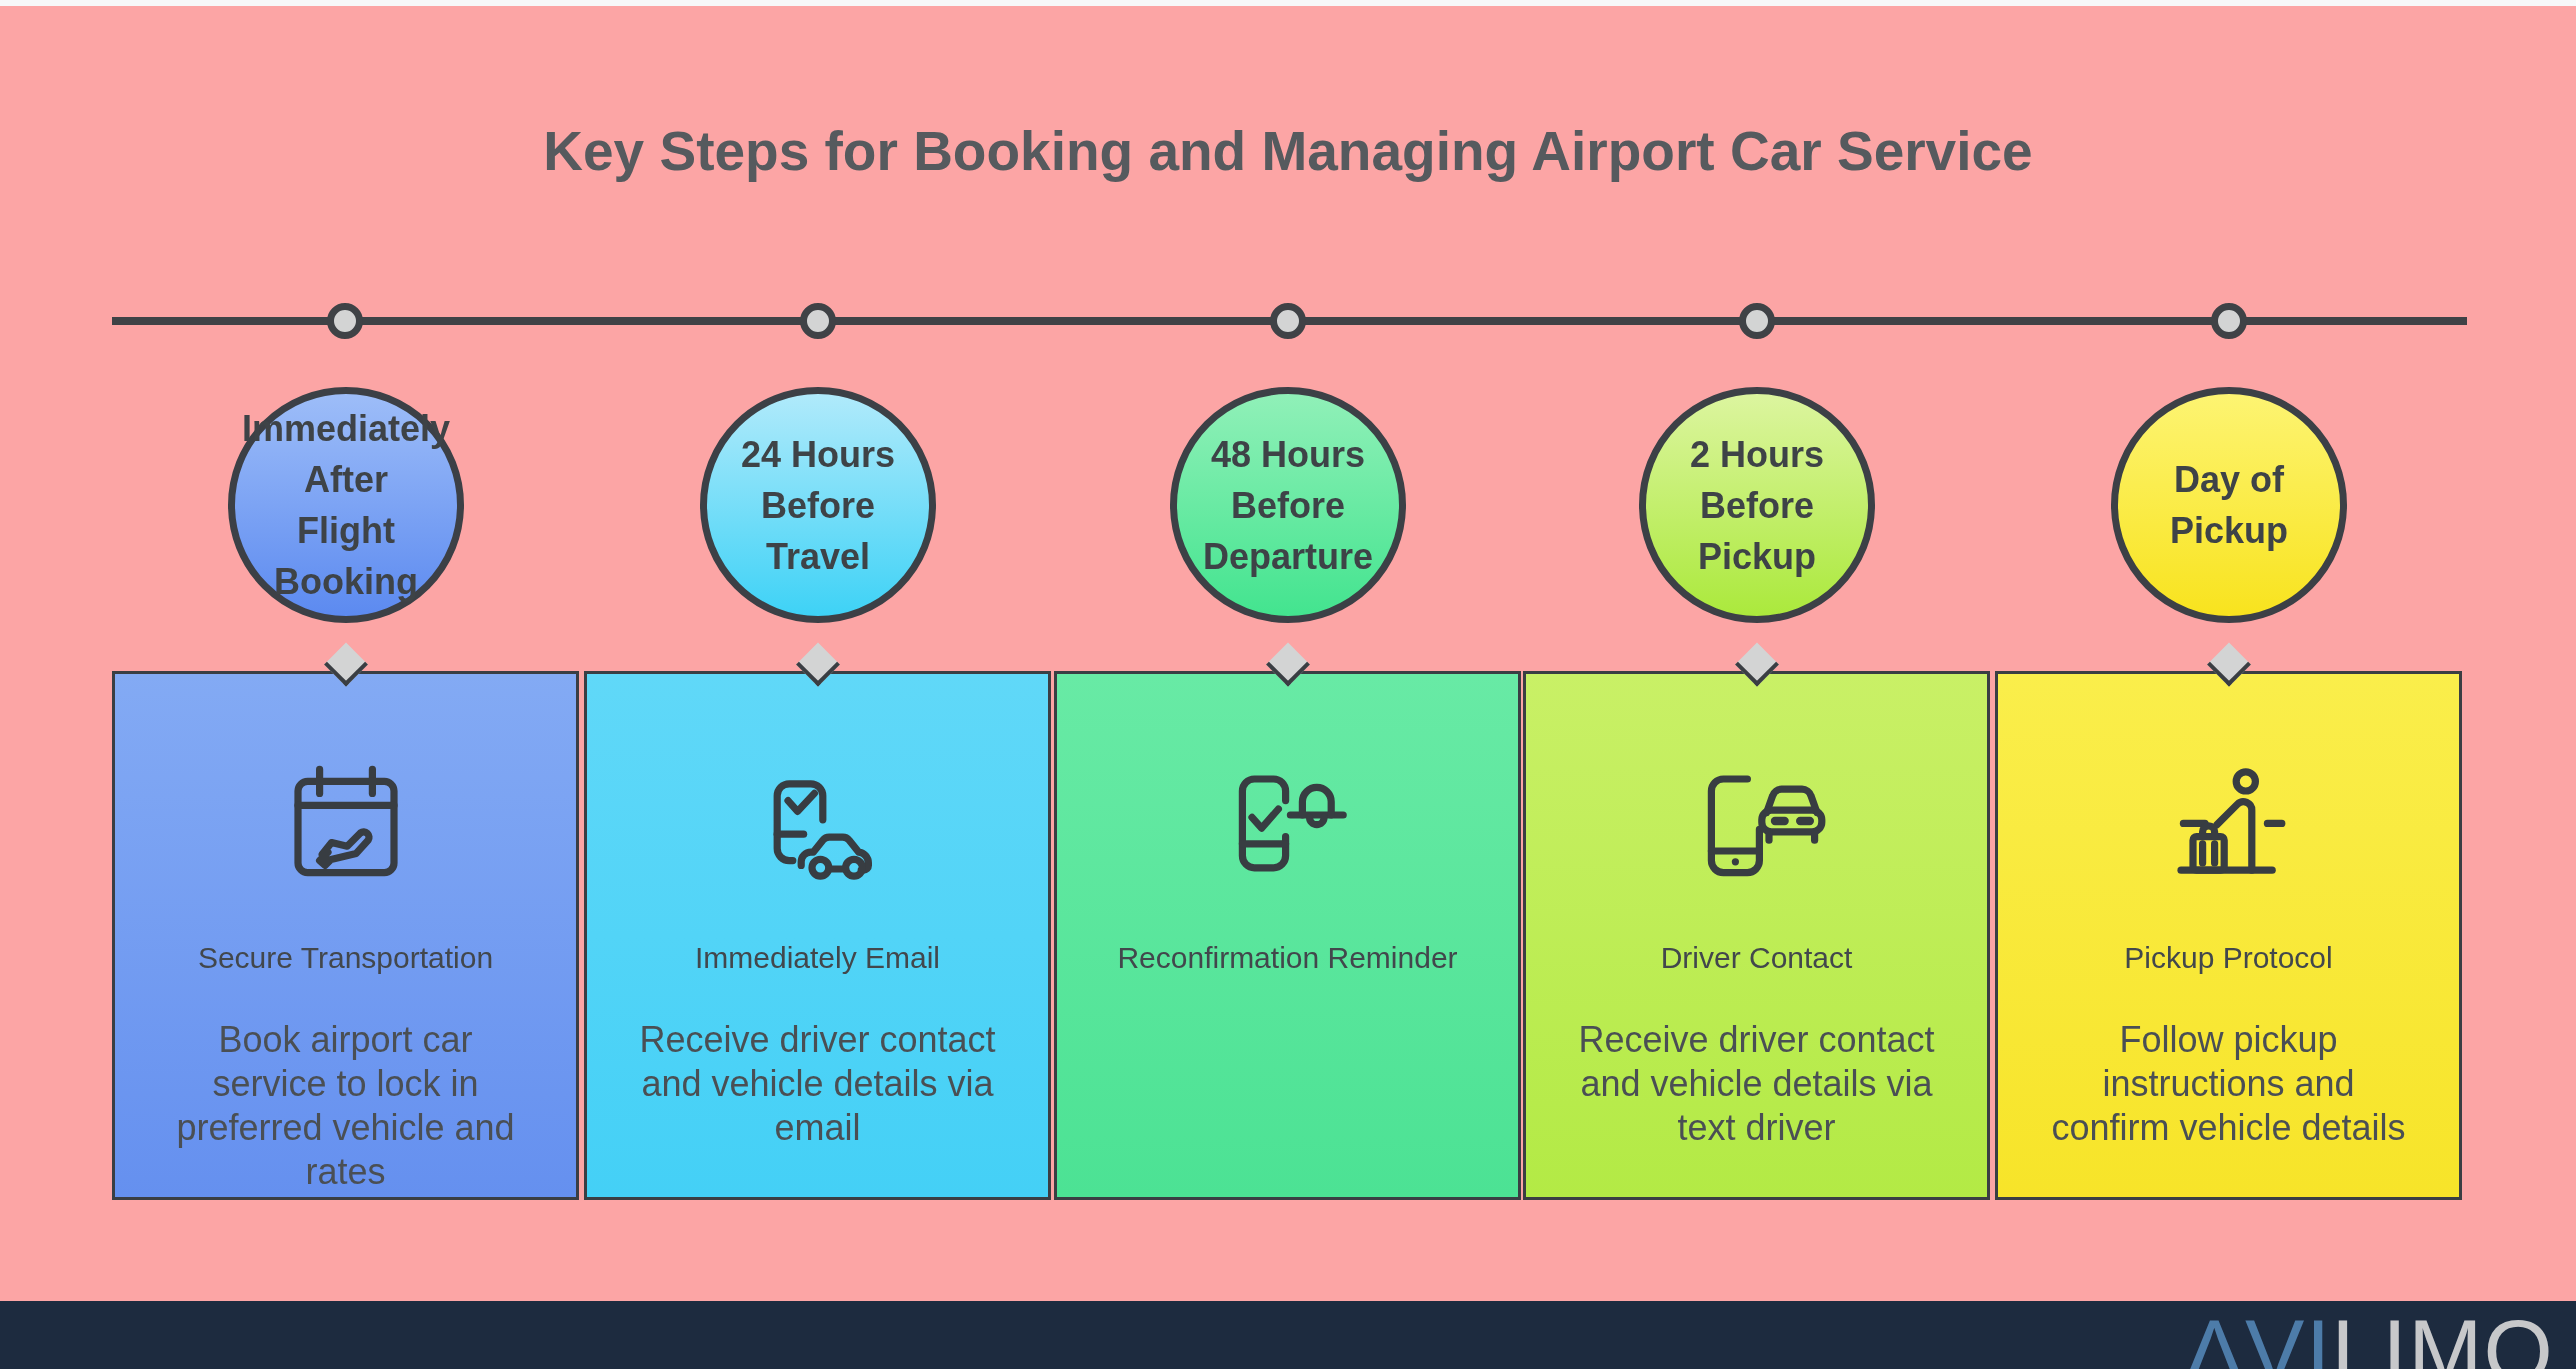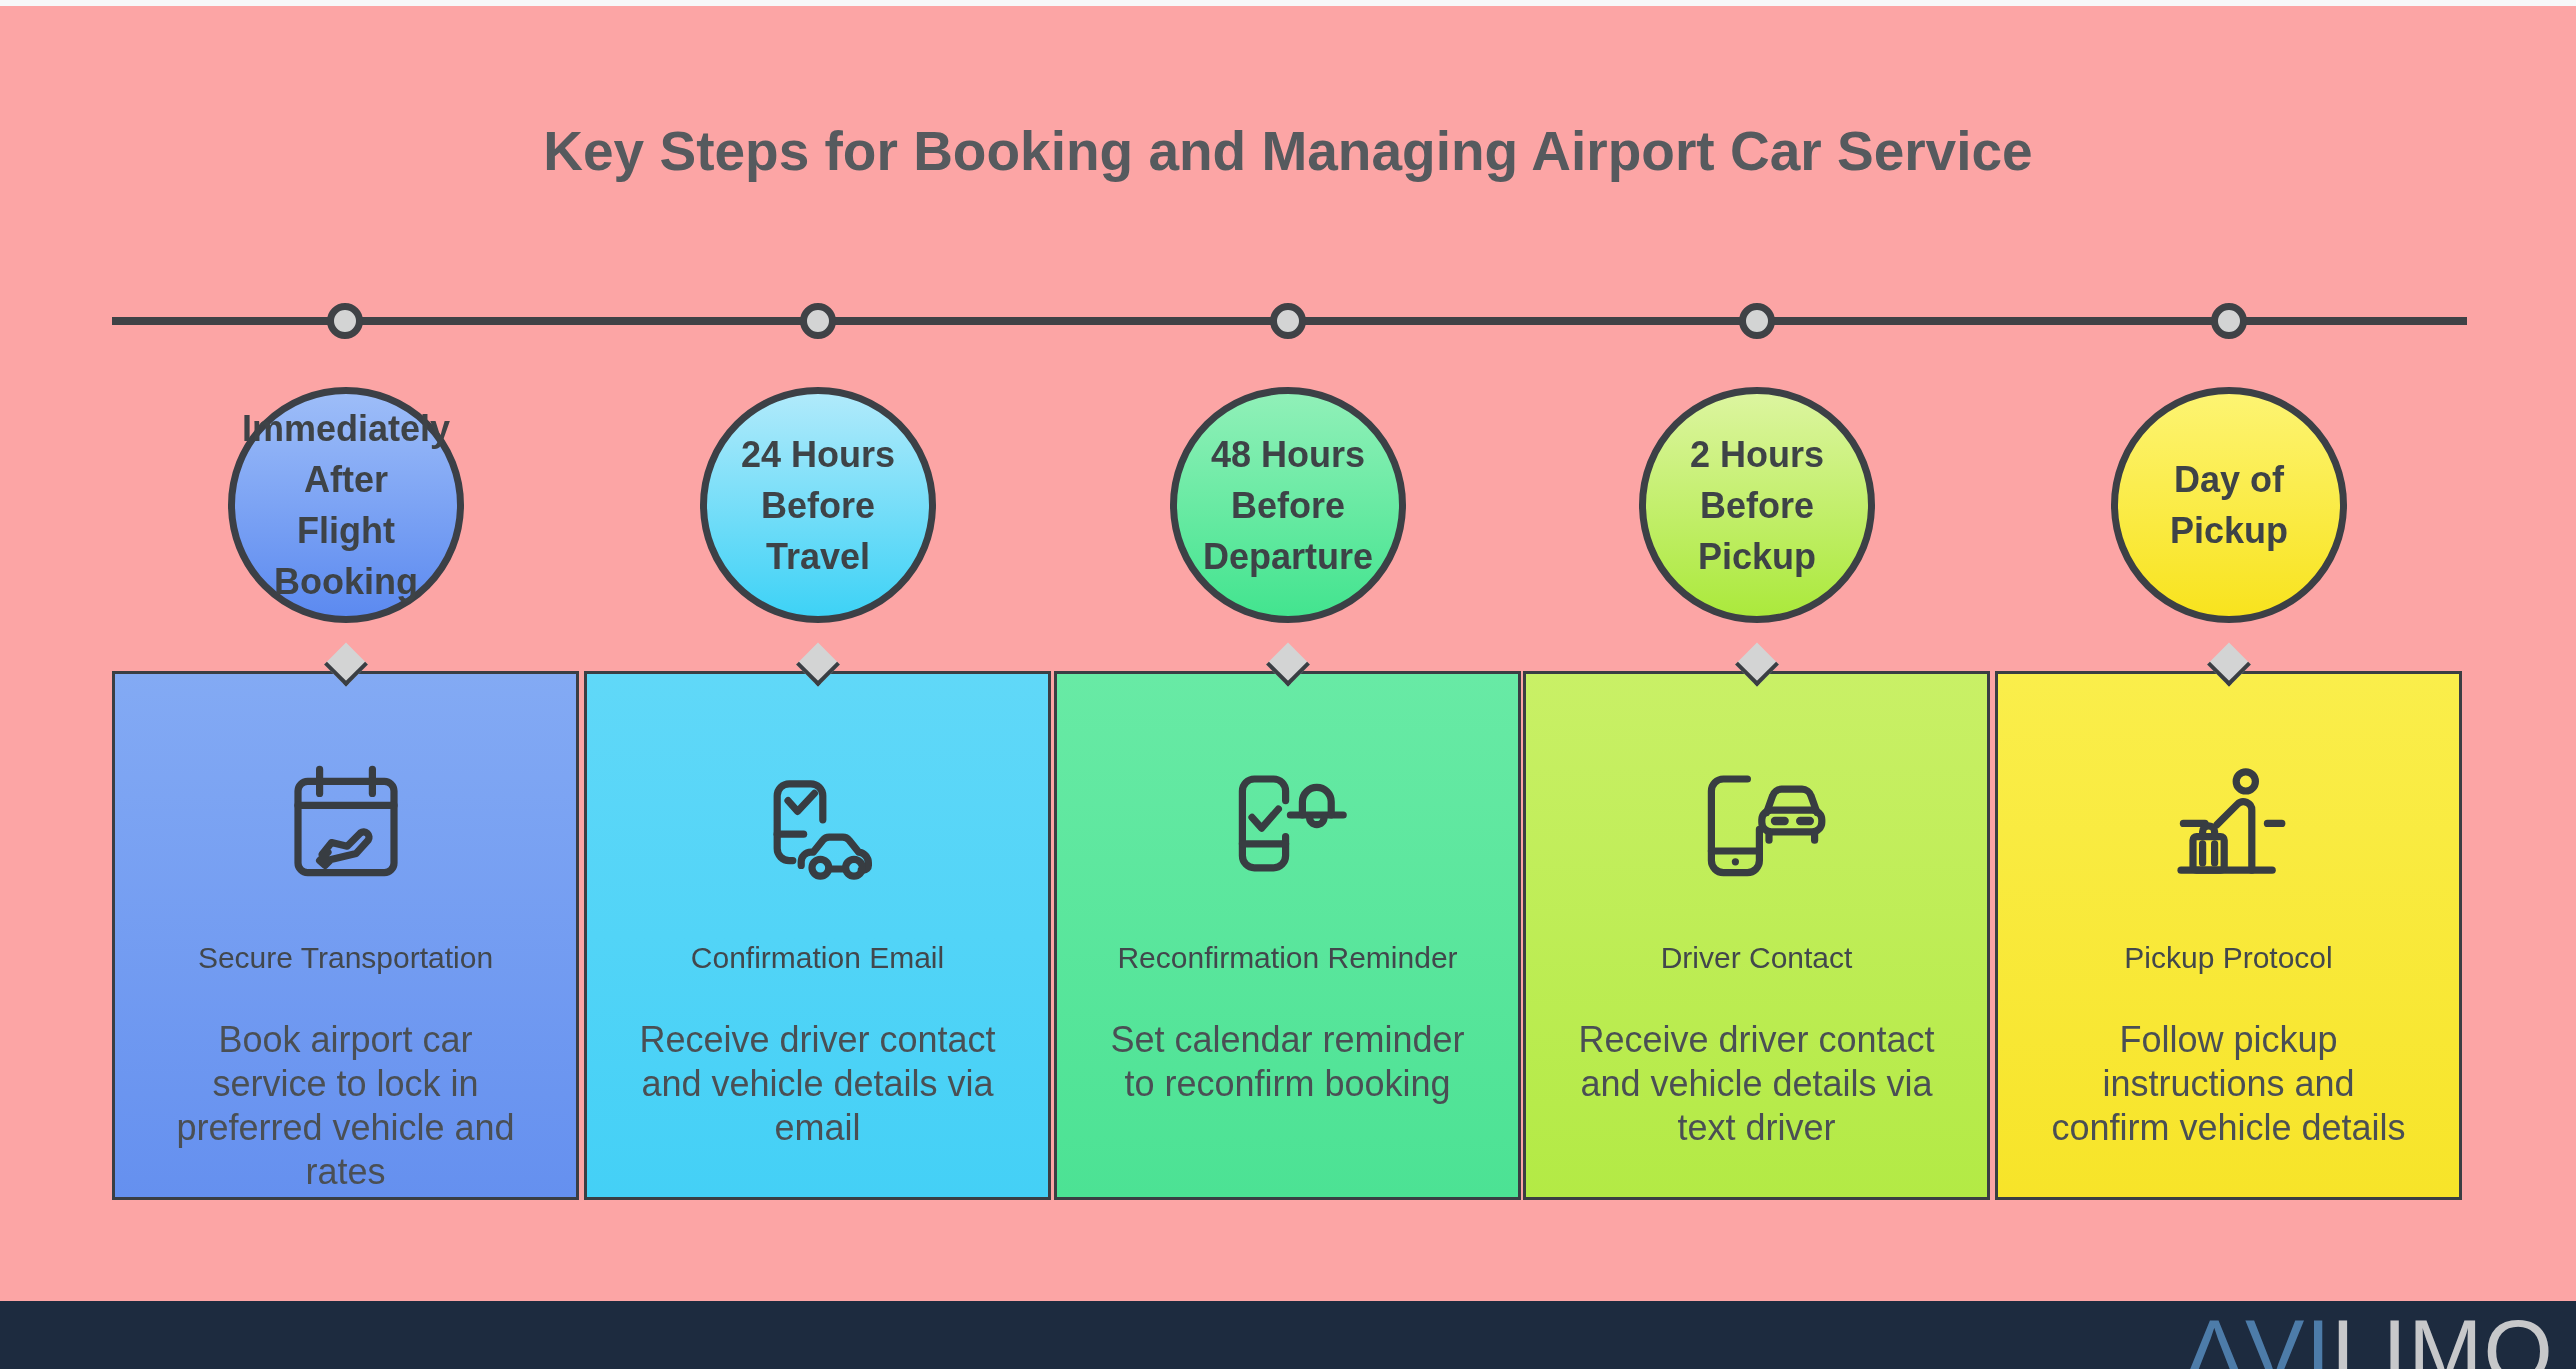--- a/index.html
+++ b/index.html
@@ -121,21 +121,21 @@
         <svg viewBox="0 0 120 120">
           <path d="M64 54 v-20 a10 10 0 0 0 -10 -10 h-18 a10 10 0 0 0 -10 10 v44 a10 10 0 0 0 10 10 h3"></path>
           <line x1="26" y1="66" x2="48" y2="66"></line>
           <path d="M35 38 l8 9 14-15"></path>
           <path d="M46 92 v-3 a8 8 0 0 1 8-8 h2 l8-10 a7 7 0 0 1 5.5-2.5 h11 a7 7 0 0 1 5.5 2.5 l8 10 a9 9 0 0 1 8 9 v2 a4 4 0 0 1 -4 4 h-2"></path>
           <circle cx="62" cy="94" r="7"></circle>
           <circle cx="90" cy="94" r="7"></circle>
           <line x1="69" y1="95" x2="83" y2="95"></line>
         </svg>
       </div>
-      <div class="card-title">Confirmation Email</div>
+      <div class="card-title">Immediately Email</div>
       <div class="card-body">Receive driver contact and vehicle details via email</div>
     </div>
   </div>
 
   <div class="column" style="left: 1054px; --c-top: #90f0b8; --c-bottom: #43e48f; --k-top: #68eaa5; --k-bottom: #4ce294;">
     <div class="badge">
       <div class="badge-text">
         <span>48 Hours</span>
         <span>Before</span>
         <span>Departure</span>
@@ -147,21 +147,20 @@
         <svg viewBox="0 0 120 120">
           <path d="M58 38 v-8 a10 10 0 0 0 -10 -10 h-16 a10 10 0 0 0 -10 10 v54 a10 10 0 0 0 10 10 h16 a10 10 0 0 0 10 -10 v-16"></path>
           <line x1="22" y1="74" x2="58" y2="74"></line>
           <path d="M30 52 l8 9 14-16"></path>
           <path d="M62 50 h44"></path>
           <path d="M72 50 v-11 a12 12 0 0 1 24 0 v11"></path>
           <path d="M78 52 a6 6 0 0 0 12 0"></path>
         </svg>
       </div>
       <div class="card-title">Reconfirmation Reminder</div>
-      <div class="card-body">Set calendar reminder to reconfirm booking</div>
     </div>
   </div>
 
   <div class="column" style="left: 1523px; --c-top: #dcf59f; --c-bottom: #abe93c; --k-top: #c9f066; --k-bottom: #b3ea45;">
     <div class="badge">
       <div class="badge-text">
         <span>2 Hours</span>
         <span>Before</span>
         <span>Pickup</span>
       </div>

